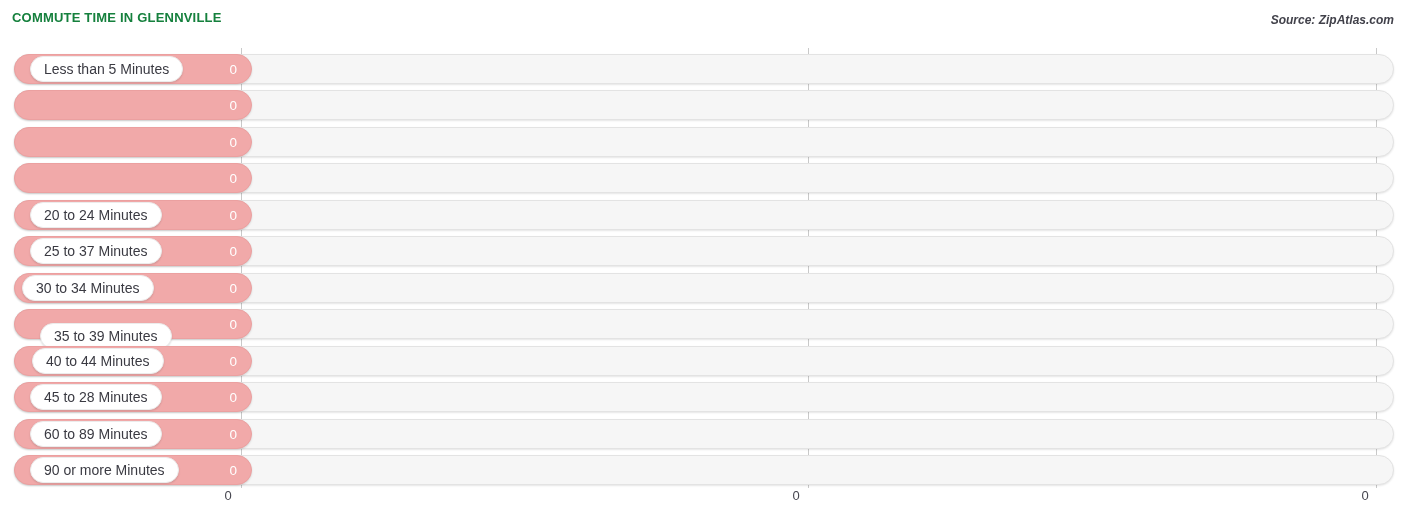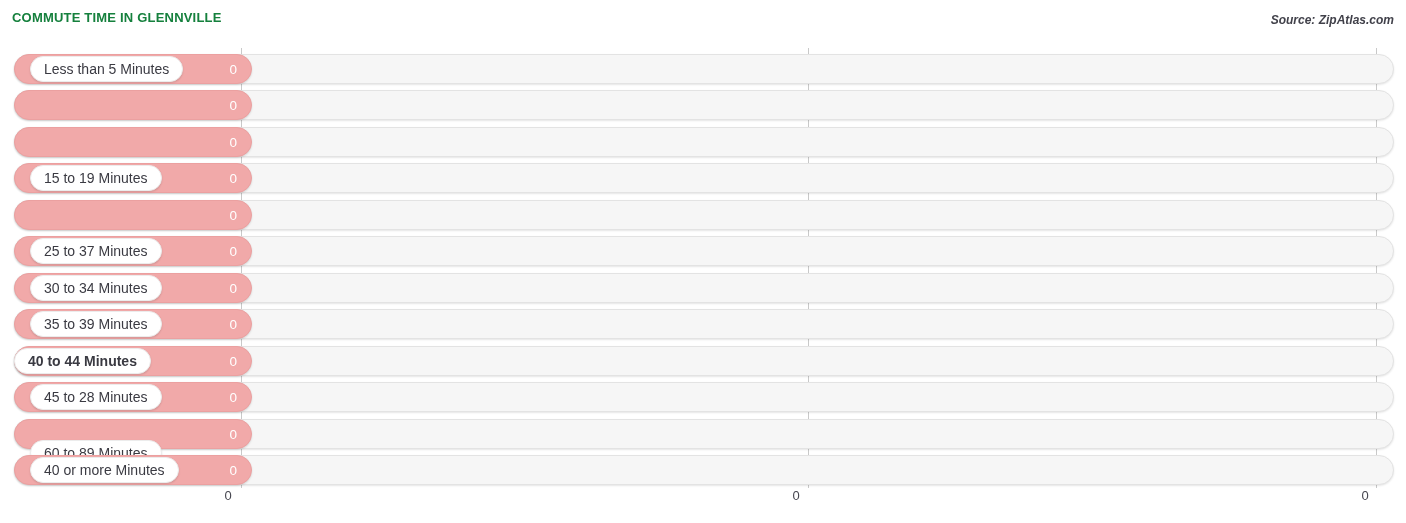--- a/index.html
+++ b/index.html
@@ -158,91 +158,91 @@
         <div class="track"></div>
         <div class="bar" style="width: 238px;">
           <div class="bar-value">0</div>
         </div>
       </div>
       <div class="row" style="top: 115.35px; width: 1406px;">
         <div class="track"></div>
         <div class="bar" style="width: 238px;">
           <div class="bar-value">0</div>
         </div>
-        <div class="label-pill" style="left: 30px;">
-          <span>15 to 19 Minutes</span>
-        </div>
       </div>
       <div class="row" style="top: 151.8px; width: 1406px;">
         <div class="track"></div>
         <div class="bar" style="width: 238px;">
           <div class="bar-value">0</div>
         </div>
+        <div class="label-pill" style="left: 30px;">
+          <span>20 to 24 Minutes</span>
+        </div>
       </div>
       <div class="row" style="top: 188.25px; width: 1406px;">
         <div class="track"></div>
         <div class="bar" style="width: 238px;">
           <div class="bar-value">0</div>
         </div>
         <div class="label-pill" style="left: 30px;">
           <span>25 to 37 Minutes</span>
         </div>
       </div>
       <div class="row" style="top: 224.7px; width: 1406px;">
         <div class="track"></div>
         <div class="bar" style="width: 238px;">
           <div class="bar-value">0</div>
         </div>
-        <div class="label-pill" style="left: 30px;">
+        <div class="label-pill" style="left: 22px;">
           <span>30 to 34 Minutes</span>
         </div>
       </div>
       <div class="row" style="top: 261.15px; width: 1406px;">
         <div class="track"></div>
         <div class="bar" style="width: 238px;">
           <div class="bar-value">0</div>
         </div>
-        <div class="label-pill" style="left: 30px;">
+        <div class="label-pill" style="left: 40px; margin-top: 12px;">
           <span>35 to 39 Minutes</span>
         </div>
       </div>
       <div class="row" style="top: 297.6px; width: 1406px;">
         <div class="track"></div>
         <div class="bar" style="width: 238px;">
           <div class="bar-value">0</div>
         </div>
-        <div class="label-pill" style="left: 14px; font-weight: bold;">
+        <div class="label-pill" style="left: 32px;">
           <span>40 to 44 Minutes</span>
         </div>
       </div>
       <div class="row" style="top: 334.05px; width: 1406px;">
         <div class="track"></div>
         <div class="bar" style="width: 238px;">
           <div class="bar-value">0</div>
         </div>
         <div class="label-pill" style="left: 30px;">
           <span>45 to 28 Minutes</span>
         </div>
       </div>
       <div class="row" style="top: 370.5px; width: 1406px;">
         <div class="track"></div>
         <div class="bar" style="width: 238px;">
           <div class="bar-value">0</div>
         </div>
-        <div class="label-pill" style="left: 30px; margin-top: 19px;">
+        <div class="label-pill" style="left: 30px;">
           <span>60 to 89 Minutes</span>
         </div>
       </div>
       <div class="row" style="top: 406.95px; width: 1406px;">
         <div class="track"></div>
         <div class="bar" style="width: 238px;">
           <div class="bar-value">0</div>
         </div>
         <div class="label-pill" style="left: 30px;">
-          <span>40 or more Minutes</span>
+          <span>90 or more Minutes</span>
         </div>
       </div>
     </div>
 </div>
 
 <div id="axis">
     <div class="tick-label" style="left: 228px;">0</div>
     <div class="tick-label" style="left: 796px;">0</div>
     <div class="tick-label" style="left: 1365px;">0</div>
   </div>

